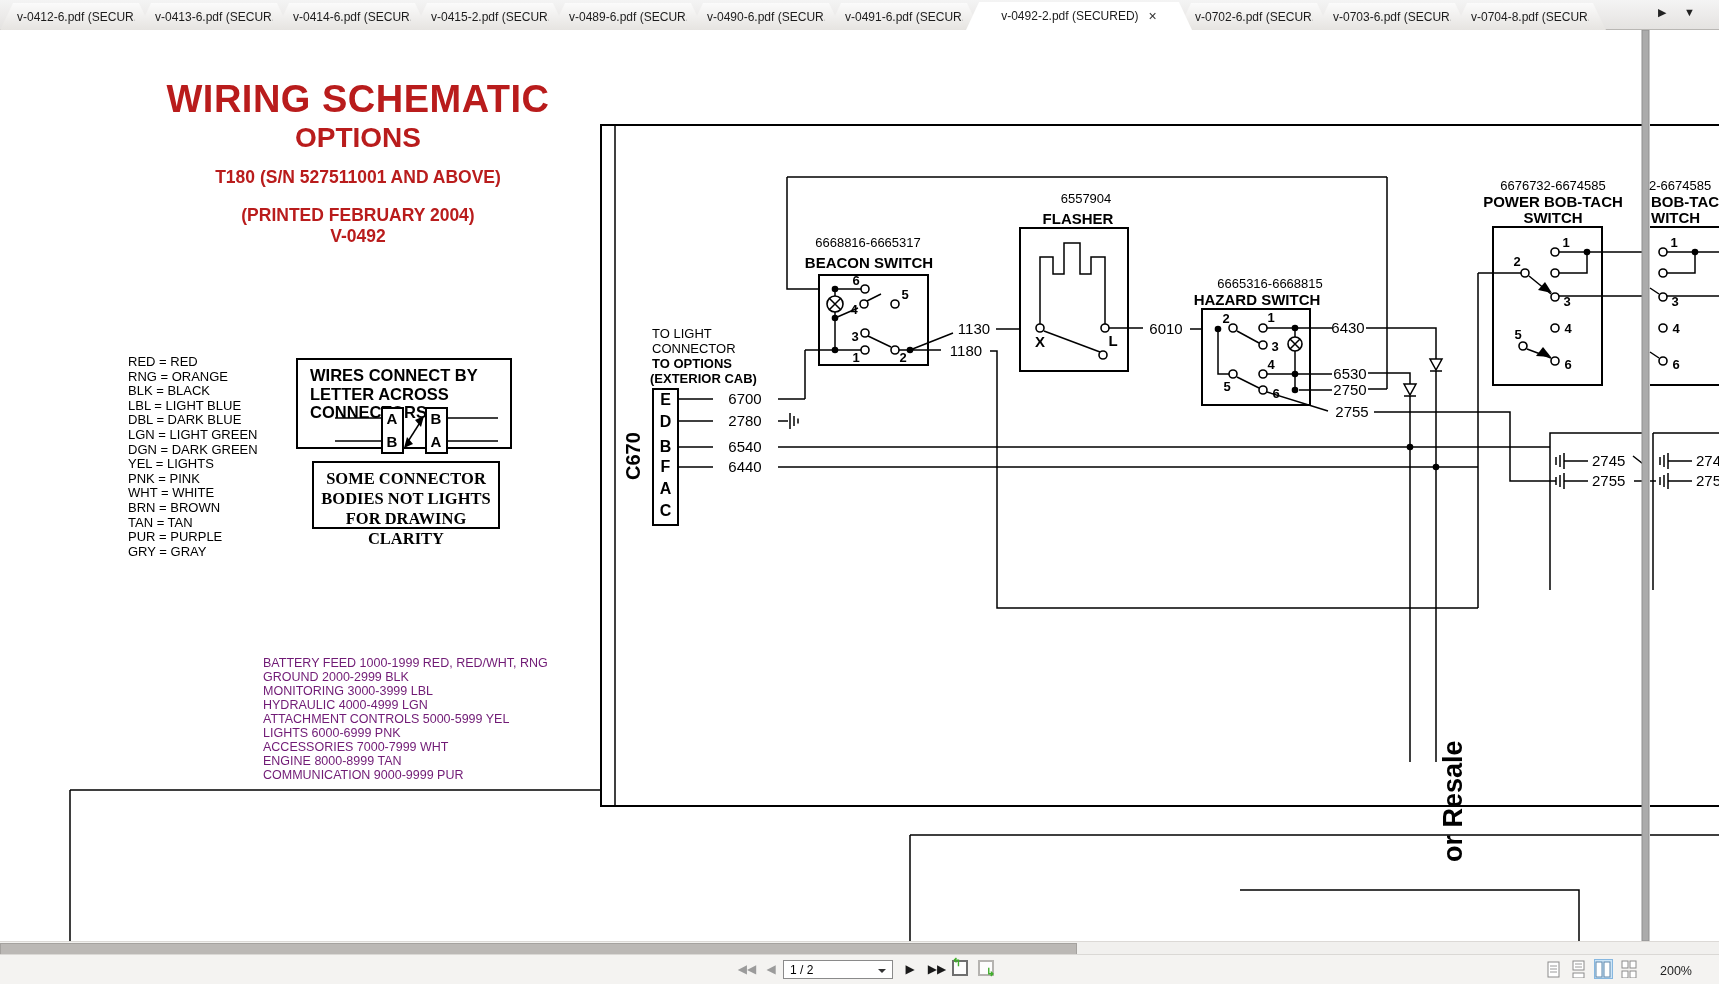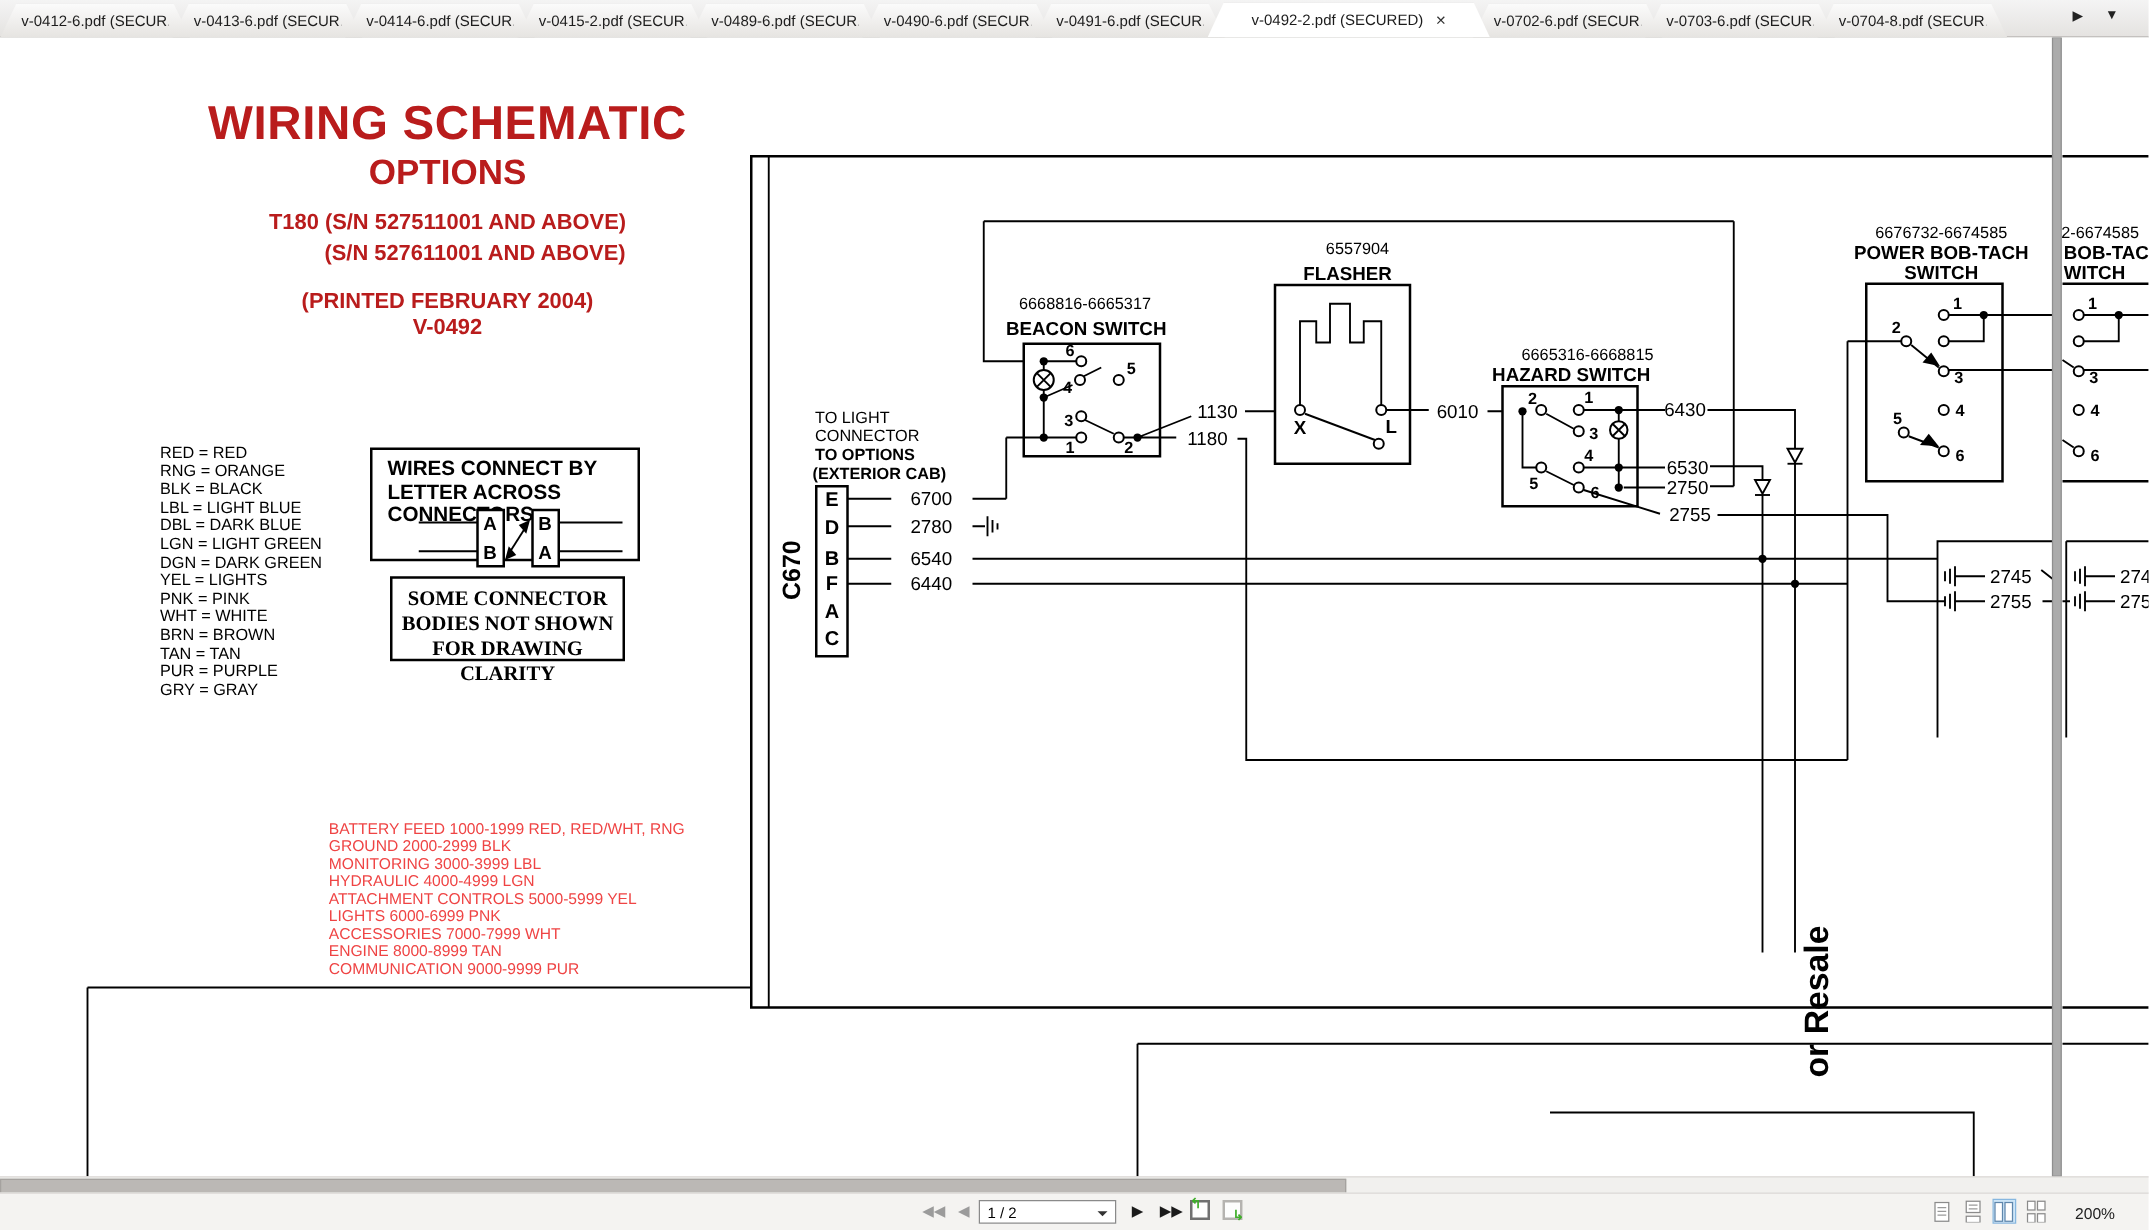--- a/index.html
+++ b/index.html
@@ -22,21 +22,21 @@
   .content{position:absolute;left:0;top:30px;width:1719px;height:911px;background:#fff;}
   .abs{position:absolute;}
   .title-block{left:95px;top:48px;width:526px;text-align:center;color:#b91c1c;}
   .t-main{font-size:38px;font-weight:bold;letter-spacing:.5px;}
   .t-sub{font-size:28px;font-weight:bold;margin-top:1px;}
   .t-ser{font-size:17.5px;font-weight:bold;margin-top:13px;}
   .t-ser2{font-size:17.5px;font-weight:bold;margin-top:4px;transform:translateX(22px);}
   .t-printed{font-size:17.5px;font-weight:bold;margin-top:17px;}
   .t-num{font-size:17.5px;font-weight:bold;margin-top:0;}
   .legend{left:128px;top:325px;font-size:13px;line-height:14.6px;color:#000;}
-  .wiregroups{left:263px;top:626px;font-size:12.5px;line-height:14px;color:#ef4444;}
+  .wiregroups{left:263px;top:626px;font-size:12.5px;line-height:14px;color:#701a75;}
   .connect-box{left:296px;top:328px;width:200px;height:81px;border:2px solid #000;
                font-size:16.5px;font-weight:bold;line-height:18.5px;padding:6px 0 0 12px;}
   .bodies-box{left:312px;top:431px;width:184px;height:58px;border:2px solid #000;text-align:center;
               font-size:16.5px;font-weight:bold;line-height:20px;padding-top:6px;font-family:Liberation Serif, serif;}
   .harness-title{left:607px;top:729px;font-size:27.5px;font-weight:bold;letter-spacing:-.3px;white-space:nowrap;}
   svg.schem{position:absolute;left:0;top:0;z-index:5;pointer-events:none;}
   svg.schem text{font-family:"Liberation Sans",sans-serif;fill:#000;}
   .t13{font-size:13px;} .t15{font-size:15px;} .b13{font-size:13px;font-weight:bold;}
   .b15{font-size:15px;font-weight:bold;} .b16{font-size:16px;font-weight:bold;}
   .b20{font-size:20px;font-weight:bold;} .b26{font-size:27px;font-weight:bold;}
@@ -110,21 +110,20 @@
   <div class="tab-arrows" style="left:1658px;">▶</div>
   <div class="tab-arrows" style="left:1684px;">▼</div>
 </div>
 
 <div class="content">
 
   <div class="abs title-block">
     <div class="t-main">WIRING SCHEMATIC</div>
     <div class="t-sub">OPTIONS</div>
     <div class="t-ser">T180 (S/N 527511001 AND ABOVE)</div>
-    <div class="t-ser2">(S/N 527611001 AND ABOVE)</div>
     <div class="t-printed">(PRINTED FEBRUARY 2004)</div>
     <div class="t-num">V-0492</div>
   </div>
 
   <div class="abs legend" id="legendbox">
       <div class="legend-line">RED = RED</div>
       <div class="legend-line">RNG = ORANGE</div>
       <div class="legend-line">BLK = BLACK</div>
       <div class="legend-line">LBL = LIGHT BLUE</div>
       <div class="legend-line">DBL = DARK BLUE</div>
@@ -140,21 +139,21 @@
     </div>
 
   <div class="abs connect-box">
     <div>WIRES CONNECT BY</div>
     <div>LETTER ACROSS</div>
     <div>CONNECTORS</div>
   </div>
 
   <div class="abs bodies-box">
     <div>SOME CONNECTOR</div>
-    <div>BODIES NOT SHOWN</div>
+    <div>BODIES NOT LIGHTS</div>
     <div>FOR DRAWING CLARITY</div>
   </div>
 
   <div class="abs wiregroups" id="wiregroupbox">
       <div class="wiregroup-line">BATTERY FEED 1000-1999 RED, RED/WHT, RNG</div>
       <div class="wiregroup-line">GROUND 2000-2999 BLK</div>
       <div class="wiregroup-line">MONITORING 3000-3999 LBL</div>
       <div class="wiregroup-line">HYDRAULIC 4000-4999 LGN</div>
       <div class="wiregroup-line">ATTACHMENT CONTROLS 5000-5999 YEL</div>
       <div class="wiregroup-line">LIGHTS 6000-6999 PNK</div>

